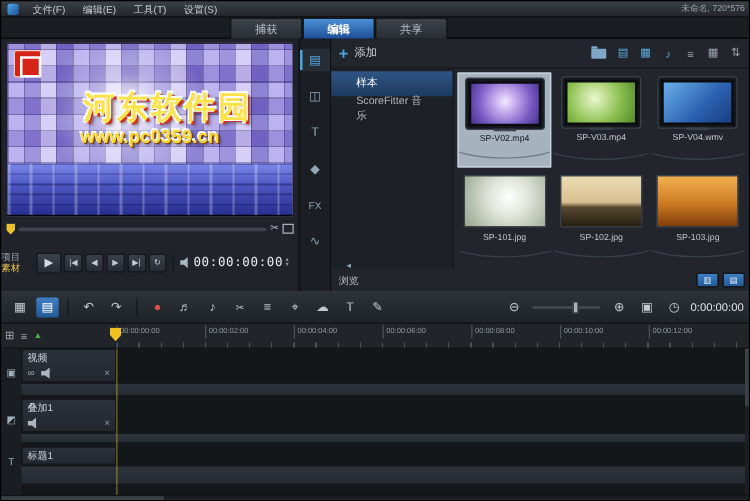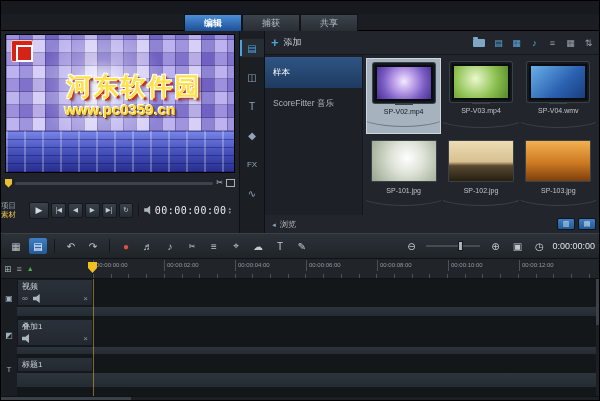--- a/index.html
+++ b/index.html
@@ -94,21 +94,21 @@
   .add-plus{color:#4da3e0;font-size:13px;font-weight:bold;line-height:12px;}
   .add-label{font-size:9px;color:#ccd1d7;}
   .spacer{flex:1;}
   .folder{width:12px;height:8px;background:#7da7c4;border-radius:1px;position:relative;margin-right:2px;}
   .folder::before{content:"";position:absolute;top:-2px;left:0;width:5px;height:2px;
     background:#7da7c4;border-radius:1px 1px 0 0;}
   .hicon{font-size:9px;color:#9aa2aa;width:13px;text-align:center;}
   .hicon.blue{color:#5aa7dc;}
   .lib-cats{position:absolute;left:0;top:24px;width:98px;bottom:18px;background:#1d2127;
     border-right:1px solid #14171b;padding-top:2px;}
-  .cat{height:31px;display:flex;align-items:center;padding:0 8px;font-size:8.5px;color:#b0b6bd;}
+  .cat{height:20px;display:flex;align-items:center;padding:0 20px;font-size:8.5px;color:#b0b6bd;}
   .cat.selected{background:linear-gradient(#2f5584,#1e3a60);color:#fff;}
   .lib-grid{position:absolute;left:98px;top:24px;right:2px;bottom:18px;display:grid;
     grid-template-columns:repeat(3,1fr);grid-template-rows:repeat(2,1fr);gap:2px;padding:3px;}
   .cell{position:relative;display:flex;flex-direction:column;align-items:center;
     overflow:hidden;padding-top:4px;}
   .cell.selected{background:#a7b2bf;border:1px solid #ccd6e0;}
   .arc{position:absolute;bottom:6px;left:-10px;right:-10px;height:26px;
     border:1px solid #4a525a;border-radius:50%;clip-path:inset(55% 0 0 0);opacity:.6;
     pointer-events:none;}
   .monitor{position:relative;width:62px;height:40px;background:#0a0c10;
@@ -119,21 +119,21 @@
   .photo{width:66px;height:42px;border:1px solid #3a4249;border-radius:1px;z-index:1;}
   .fname{margin-top:5px;font-size:7px;color:#c0c6cc;z-index:1;}
   .cell.selected .fname{color:#12171e;}
   .t-v02{background:radial-gradient(circle at 50% 45%,#f2eaff 0%,#c3a8ec 28%,#7a5cc4 65%,#47328e 100%);}
   .t-v03{background:radial-gradient(circle at 40% 40%,#eaf8cc 0%,#8cc050 55%,#54882c 100%);}
   .t-v04{background:linear-gradient(135deg,#6ab0e8 0%,#2a60b0 60%,#193e7e 100%);}
   .t-101{background:radial-gradient(circle at 55% 42%,#ffffff 0%,#dde2d6 40%,#96a48c 100%);}
   .t-102{background:linear-gradient(180deg,#ecdcb4 0%,#d8c090 52%,#584830 62%,#262012 100%);}
   .t-103{background:linear-gradient(180deg,#f2b050 0%,#cc7a22 55%,#7e3e0c 100%);}
   .lib-browse{position:absolute;left:6px;bottom:3px;display:flex;align-items:center;gap:3px;
-    font-size:8px;color:#b8bec4;}
+    font-size:8px;color:#b8bec4;flex-direction:column;}
   .lib-browse .arrow{font-size:6px;color:#8fa6b8;}
   .lib-foot-right{position:absolute;right:5px;bottom:3px;display:flex;gap:3px;}
   .fbtn{width:18px;height:12px;background:linear-gradient(#3f7fc4,#225a96);border:1px solid #11151a;
     border-radius:2px;color:#dce8f2;font-size:7px;display:flex;align-items:center;justify-content:center;}
 
   
   .toolbar{position:absolute;left:0;top:232px;width:600px;height:26px;
     background:linear-gradient(#2d3238,#1f2429);border-top:1px solid #3a4046;
     border-bottom:1px solid #101316;display:flex;align-items:center;padding:0 6px;gap:4px;}
   .ticon{width:18px;height:16px;display:flex;align-items:center;justify-content:center;
@@ -188,24 +188,32 @@
   .vthumb{width:5px;height:46px;background:#3a4149;}
   .hscroll{position:absolute;left:0;top:395px;width:600px;height:6px;background:#1c2025;
     border-top:1px solid #101316;}
   .hthumb{width:130px;height:5px;background:#3a4149;}
 </style>
 </head>
 <body>
 
 <div class="app">
 
+  <div class="menubar">
+    <span class="logo"></span>
+    <span class="menu-item">文件(F)</span>
+    <span class="menu-item">编辑(E)</span>
+    <span class="menu-item">工具(T)</span>
+    <span class="menu-item">设置(S)</span>
+    <span class="doc-info">未命名, 720*576</span>
+  </div>
 
   <div class="tabbar">
+    <div class="tab">捕获</div>
     <div class="tab active">编辑</div>
-    <div class="tab">捕获</div>
     <div class="tab">共享</div>
   </div>
 
   <div class="preview">
     <div class="video">
       <div class="wall"></div>
       <div class="floor"></div>
       <div class="wm-logo"></div>
       <div class="wm">
         <div class="wm-title">河东软件园</div>

